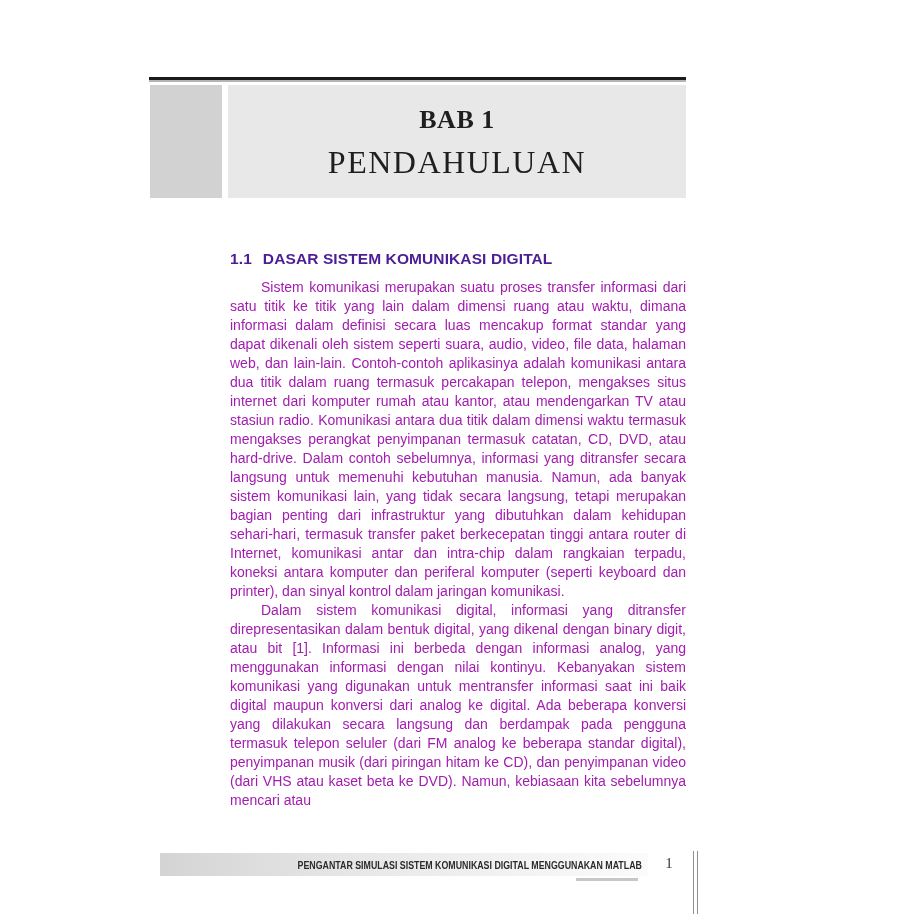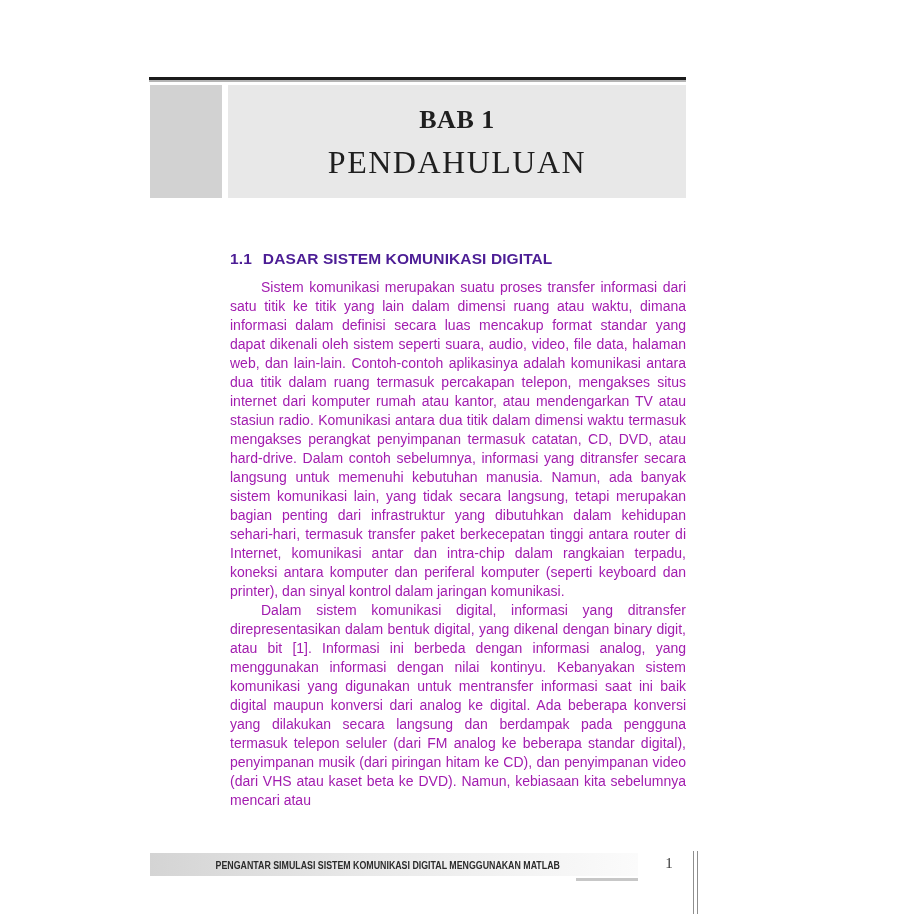--- a/index.html
+++ b/index.html
@@ -75,25 +75,26 @@
     margin: 0;
     font-size: 14px;
     line-height: 19px;
     color: #a21caf;
     text-align: justify;
     text-indent: 31px;
   }
   
   .footer-bar {
     position: absolute;
-    left: 150px; top: 853px;
+    left: 160px; top: 853px;
     width: 488px; height: 23px;
     background: linear-gradient(to right, #d4d4d4 0%, #e9e9e9 45%, #fbfbfb 100%);
     display: flex;
     align-items: center;
+    justify-content: flex-end;
     padding-right: 6px;
     box-sizing: border-box;
   }
   .footer-title {
     font-size: 10.5px;
     font-weight: bold;
     color: #2b2b2b;
     white-space: nowrap;
     transform: scaleX(0.84);
     transform-origin: right center;

